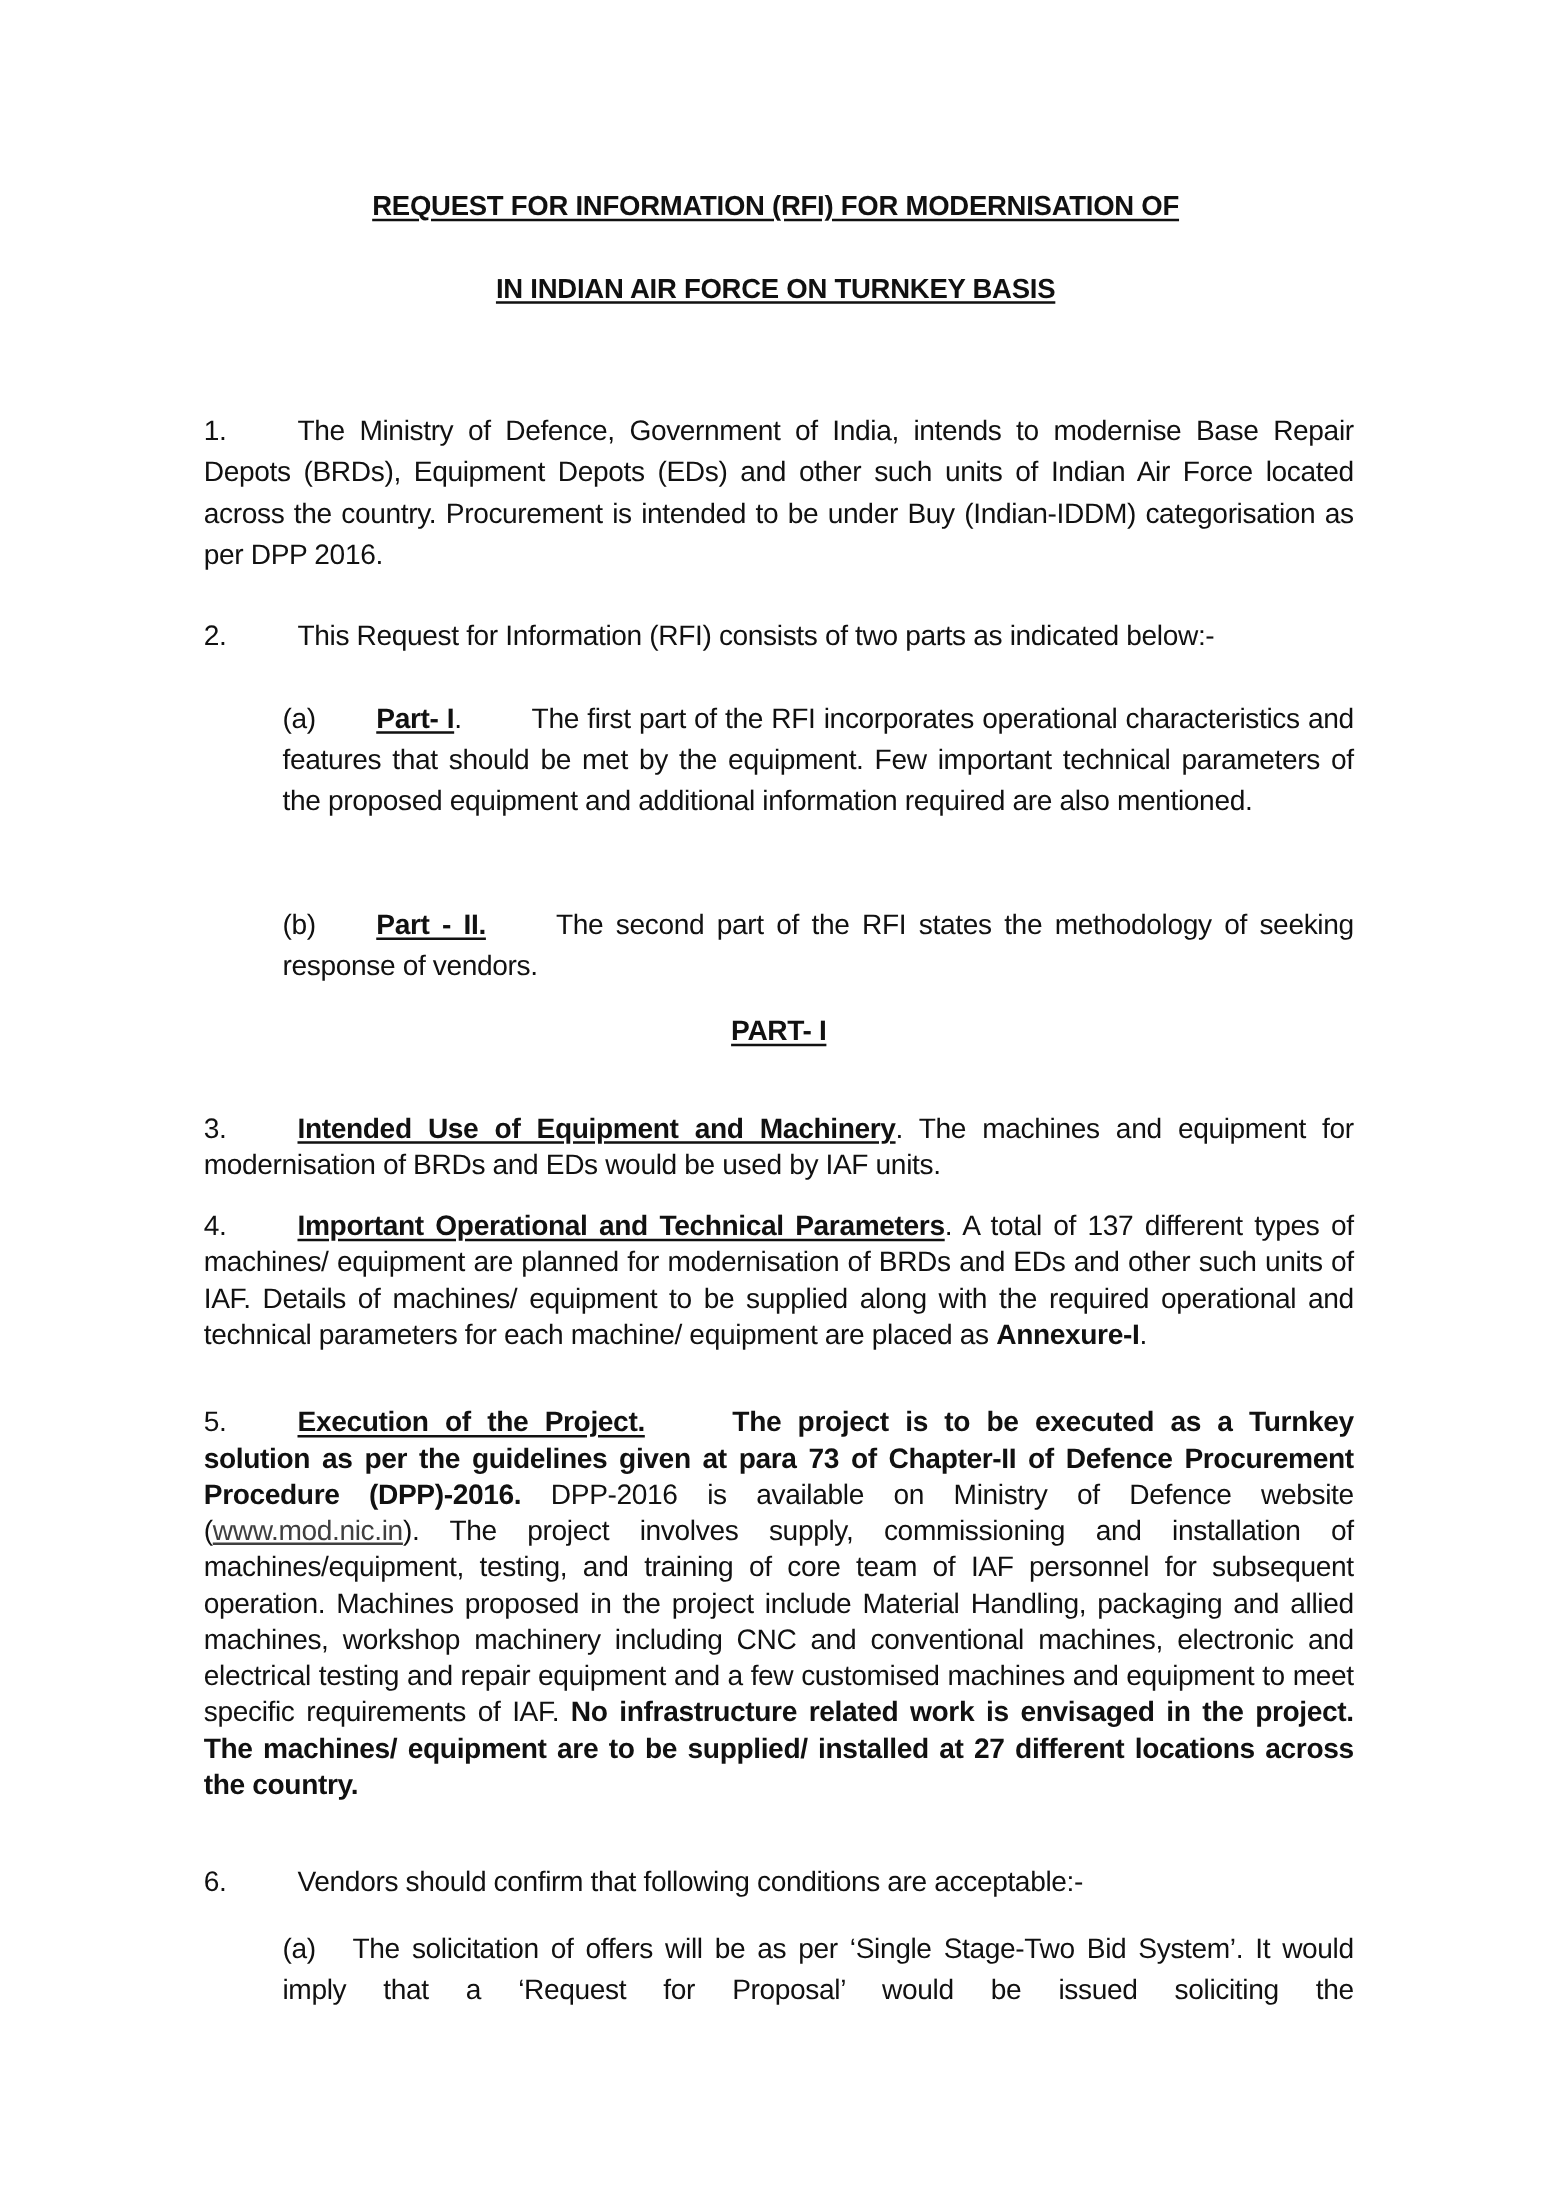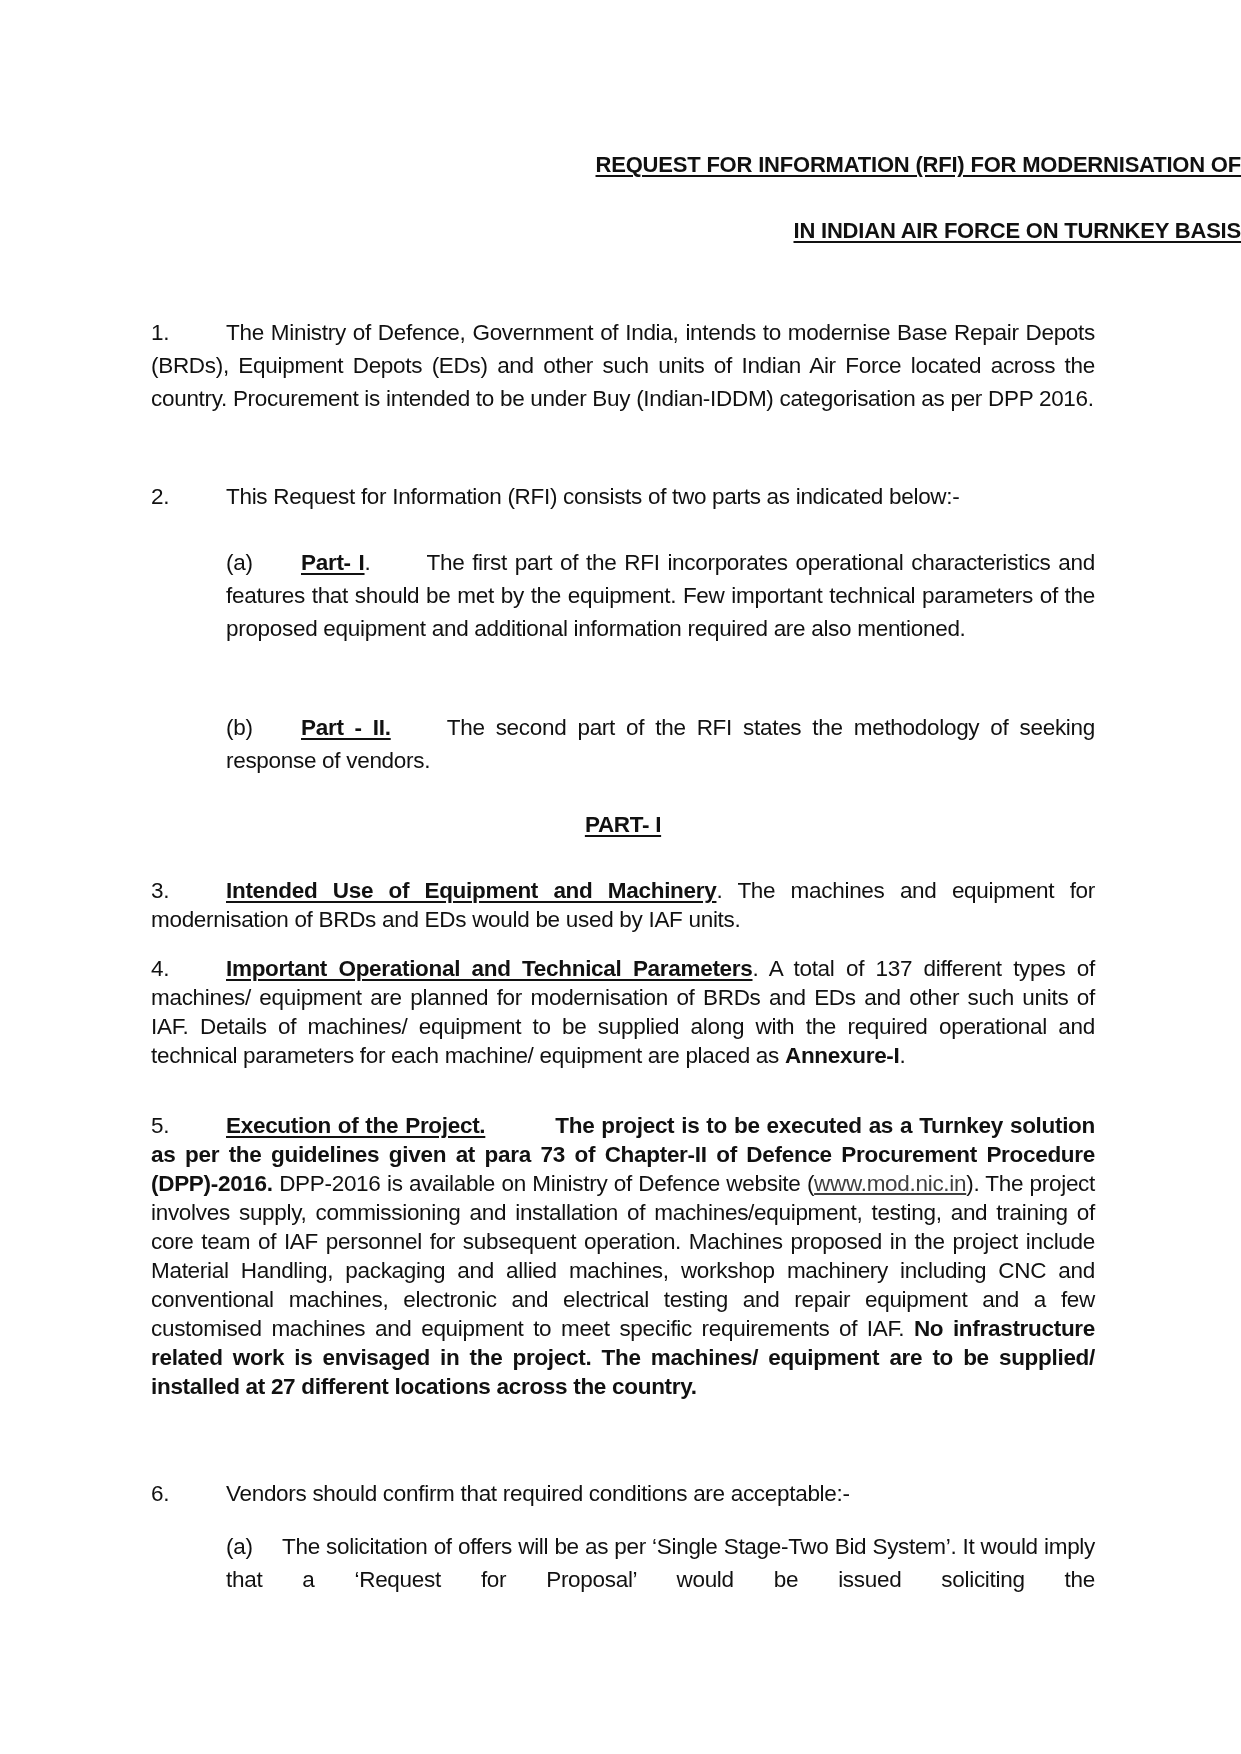--- a/index.html
+++ b/index.html
@@ -3,29 +3,29 @@
 <meta charset="utf-8">
 <style>
   html, body { margin: 0; padding: 0; background: #ffffff; }
   body { width: 1241px; height: 1754px; position: relative; overflow: hidden; }
   .page {
     position: absolute; left: 0; top: 0; width: 1241px; height: 1754px;
     font-family: "Liberation Sans", sans-serif; color: #111;
   }
   .title {
     position: absolute; left: 0; width: 1241px; top: 148px;
-    text-align: right; font-weight: bold; font-size: 22px; line-height: 33px;
+    text-align: center; font-weight: bold; font-size: 22px; line-height: 33px;
     letter-spacing: -0.2px;
   }
   .title span { text-decoration: underline; text-underline-offset: 3px; text-decoration-thickness: 2px; display: inline-block; }
   .body {
     position: absolute; left: 151px; width: 944px;
     font-size: 22.5px; letter-spacing: -0.3px;
   }
-  .p { text-align: justify; margin: 0; }
+  .p { text-align: justify; margin: 12px; }
   .num { display: inline-block; width: 75px; }
   .sub { margin-left: 75px; text-align: justify; }
   .sublabel { display: inline-block; width: 75px; }
   .u { text-decoration: underline; text-underline-offset: 3px; text-decoration-thickness: 2px; }
   b { font-weight: bold; }
   .gapA { width: 56px; display: inline-block; }
   .center-head { text-align: center; font-weight: bold; }
   a.link { color: #404040; text-decoration: underline; }
   .lh33 { line-height: 33px; }
   .lh29 { line-height: 29px; }
@@ -67,20 +67,20 @@
 
   <div class="body lh29" style="top:954px;">
     <p class="p"><span class="num">4.</span><b class="u">Important Operational and Technical Parameters</b><span>.</span> <span>A total of 137 different types of machines/ equipment are planned for modernisation of BRDs and EDs and other such units of IAF. Details of machines/ equipment to be supplied along with the required operational and technical parameters for each machine/ equipment are placed as</span> <b>Annexure-I</b><span>.</span></p>
   </div>
 
   <div class="body lh29" style="top:1111px;">
     <p class="p"><span class="num">5.</span><b class="u">Execution of the Project.</b><span style="display:inline-block;width:70px;"></span><b>The project is to be executed as a Turnkey solution as per the guidelines given at para 73 of Chapter-II of Defence Procurement Procedure (DPP)-2016.</b> <span>DPP-2016 is available on Ministry of Defence website (</span><a class="link">www.mod.nic.in</a><span>). The project involves supply, commissioning and installation of machines/equipment, testing, and training of core team of IAF personnel for subsequent operation. Machines proposed in the project include Material Handling, packaging and allied machines, workshop machinery including CNC and conventional machines, electronic and electrical testing and repair equipment and a few customised machines and equipment to meet specific requirements of IAF.</span> <b>No infrastructure related work is envisaged in the project. The machines/ equipment are to be supplied/ installed at 27 different locations across the country.</b></p>
   </div>
 
   <div class="body lh33" style="top:1477px;">
-    <p class="p"><span class="num">6.</span><span>Vendors should confirm that required conditions are acceptable:-</span></p>
+    <p class="p"><span class="num">6.</span><span>Vendors should confirm that following conditions are acceptable:-</span></p>
   </div>
 
   <div class="body lh33" style="top:1530px;">
     <p class="p sub" style="text-align-last: justify;"><span class="sublabel" style="width:56px;">(a)</span><span>The solicitation of offers will be as per ‘Single Stage-Two Bid System’. It would imply that a ‘Request for Proposal’ would be issued soliciting the</span></p>
   </div>
 
 </div>
 
 </body></html>

